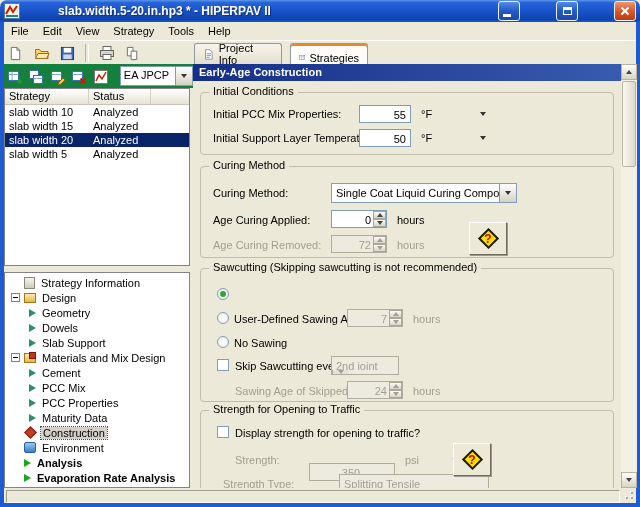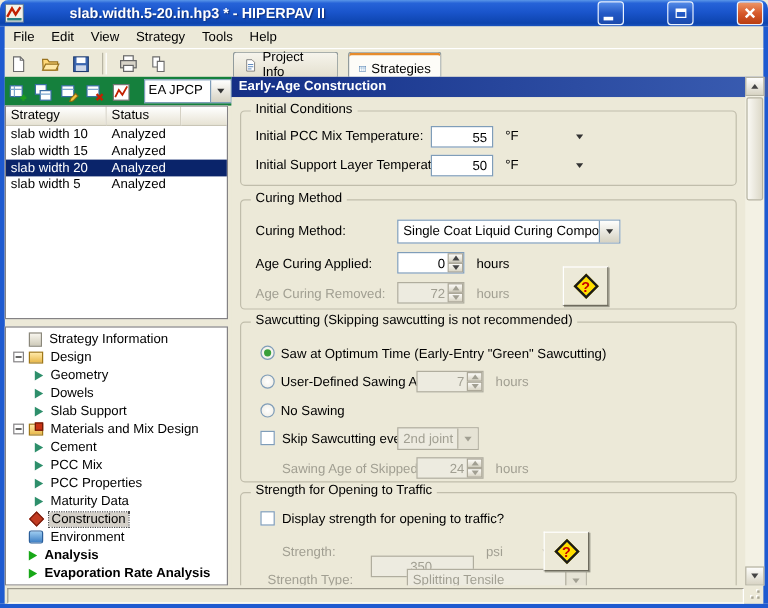--- a/index.html
+++ b/index.html
@@ -87,21 +87,21 @@
   .spinbox.disabled{border-color:#B0AD9E;background:#EDEBE0;color:#A19F92;}
   .spinbox .val{flex:1;text-align:right;padding:2px 2px 0 0;line-height:14px;}
   .spinner{width:13px;display:flex;flex-direction:column;flex:none;}
   .spin-b{flex:1;background:linear-gradient(#FCFBF8,#D9D5C5);border:1px solid #ACA899;display:flex;align-items:center;justify-content:center;box-sizing:border-box;}
   .arr-up{width:0;height:0;border-left:3px solid transparent;border-right:3px solid transparent;border-bottom:4px solid #444;}
   .arr-dn{width:0;height:0;border-left:3px solid transparent;border-right:3px solid transparent;border-top:4px solid #444;}
   .spinbox.disabled .arr-up{border-bottom-color:#A19F92;}
   .spinbox.disabled .arr-dn{border-top-color:#A19F92;}
   .combo{position:absolute;display:flex;box-sizing:border-box;height:20px;border:1px solid #7F9DB9;background:#fff;}
   .combo .txt{flex:1;padding:3px 4px 0;white-space:nowrap;overflow:hidden;}
-  .combo.disabled{background:#EDEBE0;color:#A19F92;border-color:#B0AD9E;}
+  .combo.disabled{background:#EDEBE0;color:#A19F92;border-color:#B0AD9E;flex-direction:column;}
   .combo.disabled .dd-btn{background:#E6E3D5;border-left-color:#B0AD9E;}
   .radio{position:absolute;width:12px;height:12px;border:1px solid #7F9DB9;border-radius:50%;background:radial-gradient(#fff,#EDEAE0);box-sizing:border-box;}
   .radio.checked::after{content:"";position:absolute;left:2px;top:2px;width:6px;height:6px;border-radius:50%;background:#3AA03A;}
   .checkbox{position:absolute;width:12px;height:12px;border:1px solid #7F9DB9;background:#fff;box-sizing:border-box;}
   .unit-dd{position:absolute;width:12px;height:12px;display:flex;align-items:center;justify-content:center;}
   .help-btn{position:absolute;width:36px;height:31px;background:#ECE9D8;border:1px solid;border-color:#FFFFFF #6E6B5E #6E6B5E #FFFFFF;
      box-shadow:1px 1px 0 #9C9A8C;display:flex;align-items:center;justify-content:center;}
   .diamond{width:15px;height:15px;transform:rotate(45deg);background:#FFDE00;border:2px solid #1A1A1A;box-sizing:border-box;}
   .help-q{position:absolute;color:#C80000;font-weight:bold;font-size:12px;line-height:12px;}
 
@@ -334,21 +334,21 @@
       <span class="t-spc"></span>
       <span class="ti ti-arrow green"></span>
       <span class="t-lbl">Evaporation Rate Analysis</span>
     </div>
   </div>
 
   <div class="content">
 
     <div class="groupbox" style="left:7px;top:11px;width:414px;height:63px;">
       <span class="gb-title">Initial Conditions</span>
-      <span class="lbl" style="left:12px;top:15px;">Initial PCC Mix Temperature:</span>
+      <span class="lbl" style="left:12px;top:15px;">Initial PCC Mix Properties:</span>
       <span class="edit" style="left:158px;top:12px;width:52px;">55</span>
       <span class="lbl" style="left:220px;top:15px;">°F</span>
       <span class="unit-dd" style="left:276px;top:15px;">
           <span class="dd-arrow"></span>
         </span>
       <span class="lbl" style="left:12px;top:39px;">Initial Support Layer Temperature:</span>
       <span class="edit" style="left:158px;top:36px;width:52px;">50</span>
       <span class="lbl" style="left:220px;top:39px;">°F</span>
       <span class="unit-dd" style="left:276px;top:39px;">
           <span class="dd-arrow"></span>
@@ -392,21 +392,20 @@
       <span class="lbl dis" style="left:196px;top:72px;">hours</span>
       <span class="help-btn" style="left:268px;top:55px;">
         <span class="diamond"></span>
         <span class="help-q">?</span>
       </span>
     </div>
 
     <div class="groupbox" style="left:7px;top:187px;width:414px;height:134px;">
       <span class="gb-title">Sawcutting (Skipping sawcutting is not recommended)</span>
       <span class="radio checked" style="left:16px;top:19px;"></span>
-      <span class="lbl" style="left:33px;top:20px;">Saw at Optimum Time (Early-Entry "Green" Sawcutting)</span>
       <span class="radio" style="left:16px;top:43px;"></span>
       <span class="lbl" style="left:33px;top:44px;">User-Defined Sawing Age</span>
       <span class="spinbox disabled" style="left:146px;top:40px;width:56px;">
         <span class="val">7</span>
         <span class="spinner">
           <span class="spin-b">
               <span class="arr-up"></span>
             </span>
           <span class="spin-b">
               <span class="arr-dn"></span>

